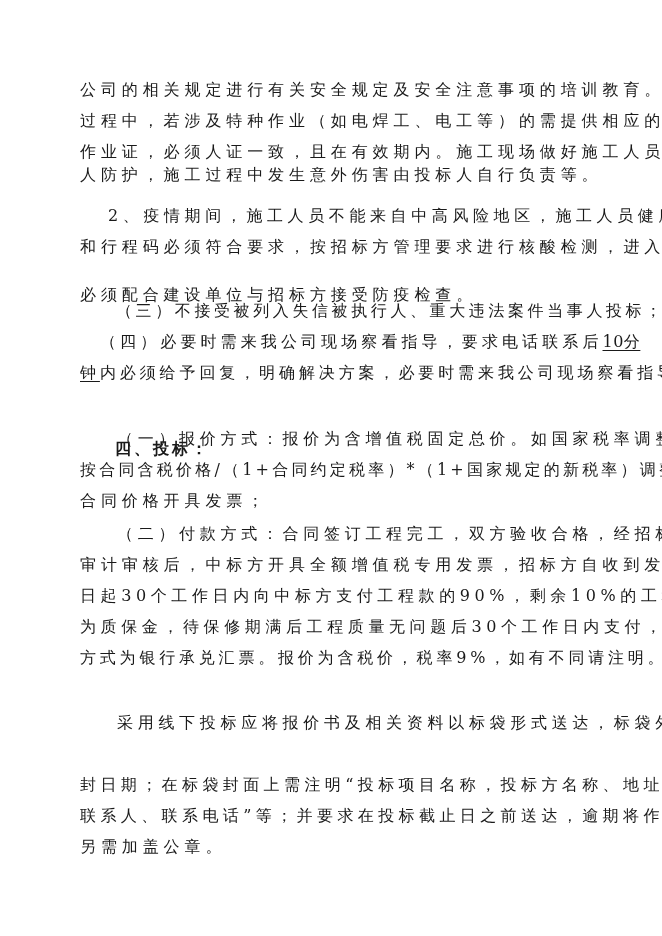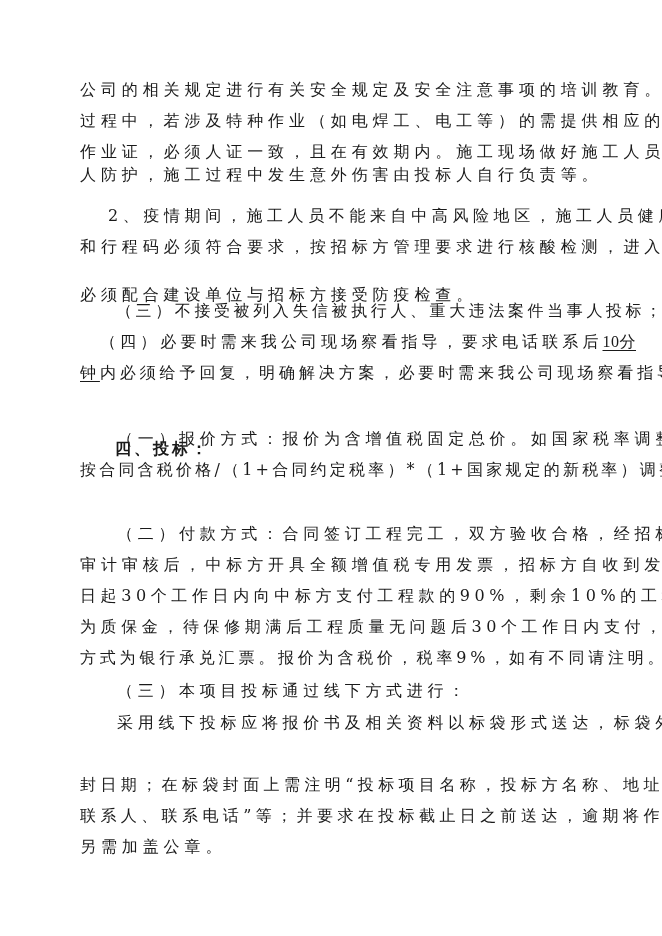--- a/index.html
+++ b/index.html
@@ -14,21 +14,21 @@
     position: absolute;
     left: 80px;
     height: 22px;
     line-height: 22px;
     font-size: 16px;
     letter-spacing: 4.9px;
     white-space: nowrap;
   }
   .bold { font-weight: bold; letter-spacing: 3px; }
   .ul { text-decoration: underline; text-underline-offset: 3px; }
-  .latin { letter-spacing: 0.5px; font-family: Liberation Serif, serif; }
+  .latin { letter-spacing: 0.5px; }
 </style>
 </head>
 <body>
 
 <div class="page">
 
   <div class="line" style="top:79px;">公司的相关规定进行有关安全规定及安全注意事项的培训教育。作业</div>
   <div class="line" style="top:110px;">过程中，若涉及特种作业（如电焊工、电工等）的需提供相应的特种</div>
   <div class="line" style="top:141px;">作业证，必须人证一致，且在有效期内。施工现场做好施工人员的个</div>
   <div class="line" style="top:164px;">人防护，施工过程中发生意外伤害由投标人自行负责等。</div>
@@ -43,27 +43,27 @@
     <span>（四）必要时需来我公司现场察看指导，要求电话联系后</span><span class="ul latin">10分</span>
   </div>
   <div class="line" style="top:362px; letter-spacing:3.9px;">
     <span class="ul">钟</span><span>内必须给予回复，明确解决方案，必要时需来我公司现场察看指导;</span>
   </div>
 
   <div class="line bold" style="top:394px; left:115px;margin-top:44px;">四、投标：</div>
 
   <div class="line" style="top:428px; left:117px; letter-spacing:4.7px;">（一）报价方式：报价为含增值税固定总价。如国家税率调整，</div>
   <div class="line" style="top:459px; letter-spacing:3.2px;">按合同含税价格/（1+合同约定税率）*（1+国家规定的新税率）调整</div>
+  <div class="line" style="top:490px;">合同价格开具发票；</div>
 
   <div class="line" style="top:523px; left:117px; letter-spacing:4.7px;">（二）付款方式：合同签订工程完工，双方验收合格，经招标方</div>
   <div class="line" style="top:554px;">审计审核后，中标方开具全额增值税专用发票，招标方自收到发票之</div>
   <div class="line" style="top:585px; letter-spacing:4.6px;">日起30个工作日内向中标方支付工程款的90%，剩余10%的工程款作</div>
   <div class="line" style="top:616px; letter-spacing:4.6px;">为质保金，待保修期满后工程质量无问题后30个工作日内支付，付款</div>
   <div class="line" style="top:647px; letter-spacing:3.8px;">方式为银行承兑汇票。报价为含税价，税率9%，如有不同请注明。</div>
 
-  <div class="line" style="top:680px; left:117px; letter-spacing:4.7px;">（三）本项目投标通过线下方式进行：</div>
 
   <div class="line" style="top:712px; left:117px; letter-spacing:4.7px;">采用线下投标应将报价书及相关资料以标袋形式送达，标袋外包</div>
   <div class="line" style="top:774px; letter-spacing:4.4px;">封日期；在标袋封面上需注明“投标项目名称，投标方名称、地址、</div>
   <div class="line" style="top:805px; letter-spacing:4.4px;">联系人、联系电话”等；并要求在投标截止日之前送达，逾期将作为</div>
   <div class="line" style="top:836px;">另需加盖公章。</div>
 
 </div>
 
 </body></html>

